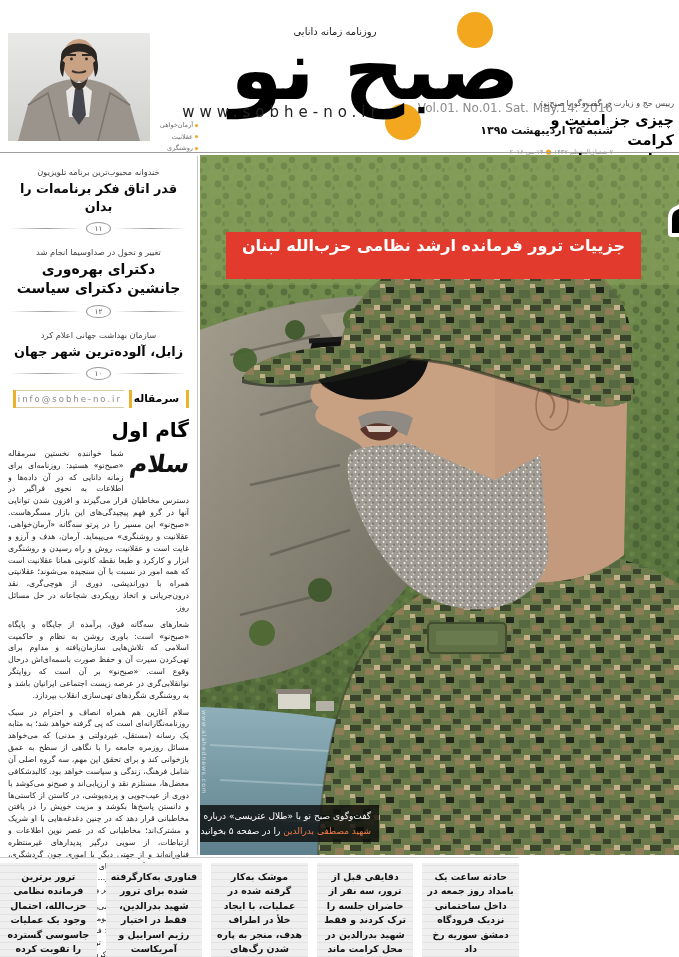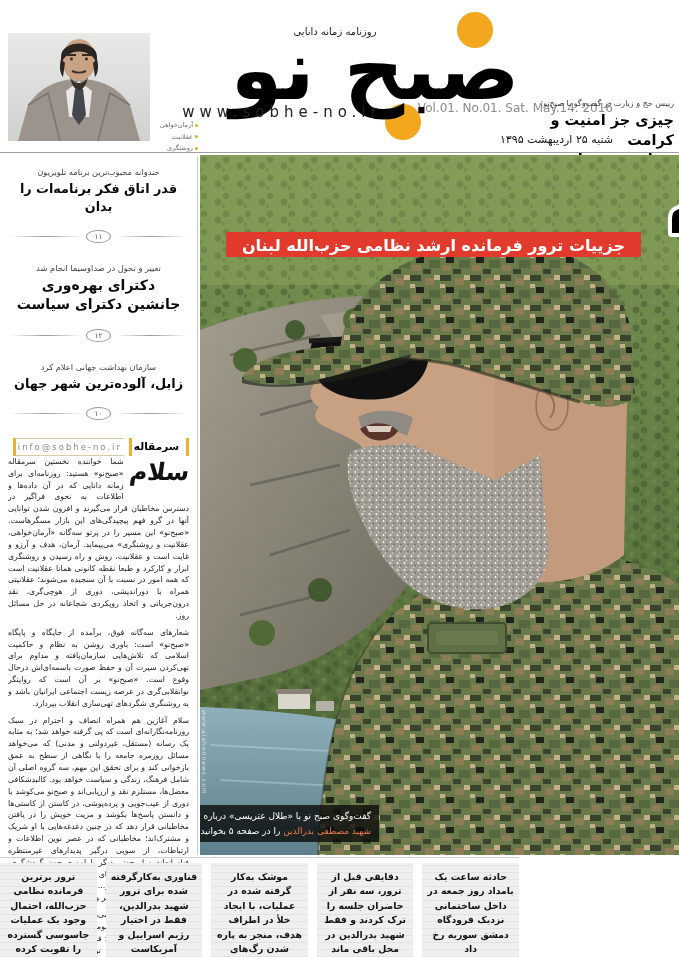--- a/index.html
+++ b/index.html
@@ -17,56 +17,56 @@
   .logo-dot.d1{width:36px;height:36px;left:242px;top:4px;}
   .logo-dot.d2{width:36px;height:36px;left:170px;top:96px;}
   .logo-tagline{position:absolute;left:40px;top:18px;width:160px;text-align:center;
                 font-size:10px;color:#1a1a1a;z-index:2;}
   .logo-text{position:absolute;left:0;top:16px;width:320px;text-align:center;font-size:84px;
              font-weight:bold;color:#000;line-height:1.1;z-index:1;letter-spacing:-4px;}
   .logo-url{position:absolute;left:-58px;top:95px;width:250px;direction:ltr;text-align:center;
             font-size:15px;letter-spacing:5px;color:#222;z-index:2;}
   .dateblock{position:absolute;left:408px;top:100px;width:205px;text-align:right;line-height:1.35;}
   .dateblock .vol{direction:ltr;font-size:12px;color:#8a8a8a;text-align:right;}
-  .dateblock .dfa{font-size:11px;font-weight:normal;color:#111;margin-top:17px;}
+  .dateblock .dfa{font-size:11px;font-weight:bold;color:#111;margin-top:8px;}
   .dateblock .dsub{font-size:6.5px;color:#9a9a9a;margin-top:9px;}
   .dateblock .iss{font-size:8px;color:#333;margin-top:2px;}
   .odot{color:#f2a71f;font-size:7px;}
   .top-right{position:absolute;right:5px;top:99px;width:168px;text-align:right;}
   .top-right .kick{font-size:8px;color:#444;padding-left:8px;}
   .top-right .ttl{font-size:14.5px;font-weight:bold;color:#000;line-height:1.35;margin-top:3px;white-space:pre-line;}
   
   .sidebar{position:absolute;right:482px;left:0;top:155px;width:197px;height:802px;
            padding:0 8px;box-sizing:border-box;}
   .sidebar-rule{position:absolute;left:197px;top:156px;width:1px;height:699px;background:#c9c9c9;}
   .tz-item{text-align:center;margin-top:12px;}
   .tz-kick{font-size:8.3px;color:#3f3f3f;}
   .tz-title{font-size:12.8px;font-weight:bold;color:#0a0a0a;line-height:1.4;margin-top:3px;white-space:pre-line;}
   .sep{display:flex;align-items:center;margin:6px 2px 4px 2px;}
   .sep .l{flex:1;height:1px;background:linear-gradient(90deg,transparent,#9a9a9a,transparent);}
   .sep .pg{border:1px solid #9a9a9a;border-radius:50%;font-size:7.5px;color:#555;
-           padding:1px 7px;margin:8px 4px;line-height:1.2;background:#fff;}
+           padding:1px 7px;margin:0 4px;line-height:1.2;background:#fff;}
   .edit-bar{display:flex;align-items:stretch;height:18px;margin-top:10px;direction:rtl;}
   .edit-bar .obar{width:3px;background:#eab32c;margin:0 0 0 5px;}
   .edit-bar .lbl{font-size:10.5px;font-weight:bold;color:#000;padding:2px 2px 0 2px;}
   .edit-bar .mail{flex:1;border-top:1px solid #d8cda6;border-bottom:1px solid #d8cda6;
                   font-size:8.5px;letter-spacing:2px;color:#8c8c8c;direction:ltr;
                   display:flex;align-items:center;justify-content:center;}
   .edit-title{font-size:20px;font-weight:bold;color:#000;margin:10px 0 6px 0;text-align:right;}
   .edit-body{font-size:7.8px;line-height:1.52;color:#222;text-align:justify;
              height:520px;overflow:hidden;}
   .edit-body p{margin:0 0 5px 0;}
   .lead-word{float:right;font-size:24px;font-weight:bold;color:#111;margin:0 0 2px 6px;
              transform:skewX(-8deg);line-height:1.4;}
   
   .photo{position:absolute;top:155px;left:200px;width:479px;height:700px;overflow:hidden;background:#5e7743;}
   .photo svg.scene{position:absolute;inset:0;}
   .headline-svg{position:absolute;top:0;right:0;z-index:3;}
   .redbar{position:absolute;top:77px;right:38px;z-index:3;background:#e23b2e;color:#fff;
-          font-size:16px;font-weight:bold;padding:4px 16px 2px 16px;white-space:nowrap;}
+          font-size:16px;font-weight:bold;padding:4px 16px 24px 16px;white-space:nowrap;}
   .caption{position:absolute;bottom:13px;right:300px;left:4px;z-index:3;}
   .caption-in{display:inline-block;background:rgba(10,10,10,0.8);color:#fff;font-size:9px;
               padding:4px 8px;line-height:1.6;text-align:right;direction:rtl;white-space:nowrap;}
   .caption .hl{color:#f07b4a;}
   .credit{position:absolute;left:1px;bottom:60px;z-index:3;writing-mode:vertical-rl;
           font-size:6px;color:#e7e7e7;opacity:.85;direction:ltr;letter-spacing:1px;}
   
   .bottom-rule{position:absolute;top:857px;left:0;width:519px;height:1px;background:#cfcfcf;}
   .bottom-row{position:absolute;top:863px;left:0;width:519px;height:94px;display:flex;
               gap:9px;direction:rtl;}
@@ -182,20 +182,21 @@
     </div>
 
     <div class="edit-bar">
       <span class="obar"></span>
       <span class="lbl">سرمقاله</span>
       <span class="obar"></span>
       <span class="mail">info@sobhe-no.ir</span>
       <span class="obar"></span>
     </div>
 
+    <div class="edit-title">گام اول</div>
 
     <div class="edit-body">
       <p><span class="lead-word">سلام</span><span>شما خواننده نخستین سرمقاله «صبح‌نو» هستید: روزنامه‌ای برای زمانه دانایی که در آن داده‌ها و اطلاعات به نحوی فراگیر در دسترس مخاطبان قرار می‌گیرند و افزون شدن توانایی آنها در گرو فهم پیچیدگی‌های این بازار مسگرهاست. «صبح‌نو» این مسیر را در پرتو سه‌گانه «آرمان‌خواهی، عقلانیت و روشنگری» می‌پیماید. آرمان، هدف و آرزو و غایت است و عقلانیت، روش و راه رسیدن و روشنگری ابزار و کارکرد و طبعا نقطه کانونی همانا عقلانیت است که همه امور در نسبت با آن سنجیده می‌شوند؛ عقلانیتی همراه با دوراندیشی، دوری از هوچی‌گری، نقد درون‌جریانی و اتخاذ رویکردی شجاعانه در حل مسائل روز.</span></p>
       <p>شعارهای سه‌گانه فوق، برآمده از جایگاه و پایگاه «صبح‌نو» است: باوری روشن به نظام و حاکمیت اسلامی که تلاش‌هایی سازمان‌یافته و مداوم برای تهی‌کردن سیرت آن و حفظ صورت باسمه‌ای‌اش درحال وقوع است. «صبح‌نو» بر آن است که روایتگر نوانقلابی‌گری در عرصه زیست اجتماعی ایرانیان باشد و به روشنگری شگردهای تهی‌سازی انقلاب بپردازد.</p>
       <p>سلام آغازین هم همراه انصاف و احترام در سبک روزنامه‌نگارانه‌ای است که پی گرفته خواهد شد؛ به مثابه یک رسانه (مستقل، غیردولتی و مدنی) که می‌خواهد مسائل روزمره جامعه را با نگاهی از سطح به عمق بازخوانی کند و برای تحقق این مهم، سه گروه اصلی آن شامل فرهنگ، زندگی و سیاست خواهد بود. کالبدشکافی معضل‌ها، مستلزم نقد و ارزیابی‌اند و صبح‌نو می‌کوشد با دوری از عیب‌جویی و پرده‌پوشی، در کاستن از کاستی‌ها و دانستن پاسخ‌ها بکوشد و مزیت خویش را در یافتن مخاطبانی قرار دهد که در چنین دغدغه‌هایی با او شریک و مشترک‌اند؛ مخاطبانی که در عصر نوین اطلاعات و ارتباطات، از سویی درگیر پدیدارهای غیرمنتظره فناورانه‌اند و از جهتی دیگر با اموری چون گردشگری، تفریح و سرگرمی، فضای مجازی، رسانه، معیشت، ناهنجاری‌های عمومی و... آمیخته‌اند و به داشتن زندگی‌ای اخلاقی‌تر، سالم‌تر و پیشرفته‌تر می‌اندیشند.</p>
       <p>صبح‌نو در هنگامه‌ای سر می‌زند که مطبوعات در معنایی عام و روزنامه‌ها در مفهومی خاص، دوران احتضار و نزول خود را طی می‌کنند؛ فشارهای ناشی از سایبریسم و مضایق گوناگون مالی، تولید و توزیع روزنامه را با ابهام‌های فراوانی روبه‌رو کرده است و چه بسیارند آنانی که دوران «کاغذ» را تمام‌شده می‌دانند. پیشگویی‌ای که از زمانه اختراع رادیو و بعد تلویزیون و بعدتر ماهواره‌ها و اینترنت و... تا امروز به انحای گوناگونی تکرار شده و البته به شکلی مطلق تحقق نیافته است و بی‌شک محقق نیز نخواهد شد. با این‌همه، «صبح‌نو» با جدیت و توجهی خاص در رسانه‌ها و شبکه‌های اجتماعی مجازی حضور خواهد داشت و می‌توان آن را در سامانه‌های گوناگون ارتباطی دنبال کرد.</p>
     </div>
   </div>
 
   <div class="photo">
@@ -310,19 +311,19 @@
         </div>
       </div>
     </div>
 
     <div class="credit">www.alahednews.com</div>
   </div>
 
   <div class="bottom-rule"></div>
   <div class="bottom-row">
     <div class="bbox">حادثه ساعت یک بامداد روز جمعه در داخل ساختمانی نزدیک فرودگاه دمشق سوریه رخ داد</div>
-    <div class="bbox">دقایقی قبل از ترور، سه نفر از حاضران جلسه را ترک کردند و فقط شهید بدرالدین در محل باقی ماند</div>
+    <div class="bbox">دقایقی قبل از ترور، سه نفر از حاضران جلسه را ترک کردند و فقط شهید بدرالدین در محل کرامت ماند</div>
     <div class="bbox">موشک به‌کار گرفته شده در عملیات، با ایجاد خلأ در اطراف هدف، منجر به پاره شدن رگ‌های داخلی می‌شود</div>
     <div class="bbox">فناوری به‌کارگرفته شده برای ترور شهید بدرالدین، فقط در اختیار رژیم اسراییل و آمریکاست</div>
     <div class="bbox">ترور برترین فرمانده نظامی حزب‌الله، احتمال وجود یک عملیات جاسوسی گسترده را تقویت کرده است</div>
   </div>
 
 </div>
 
 </body></html>

